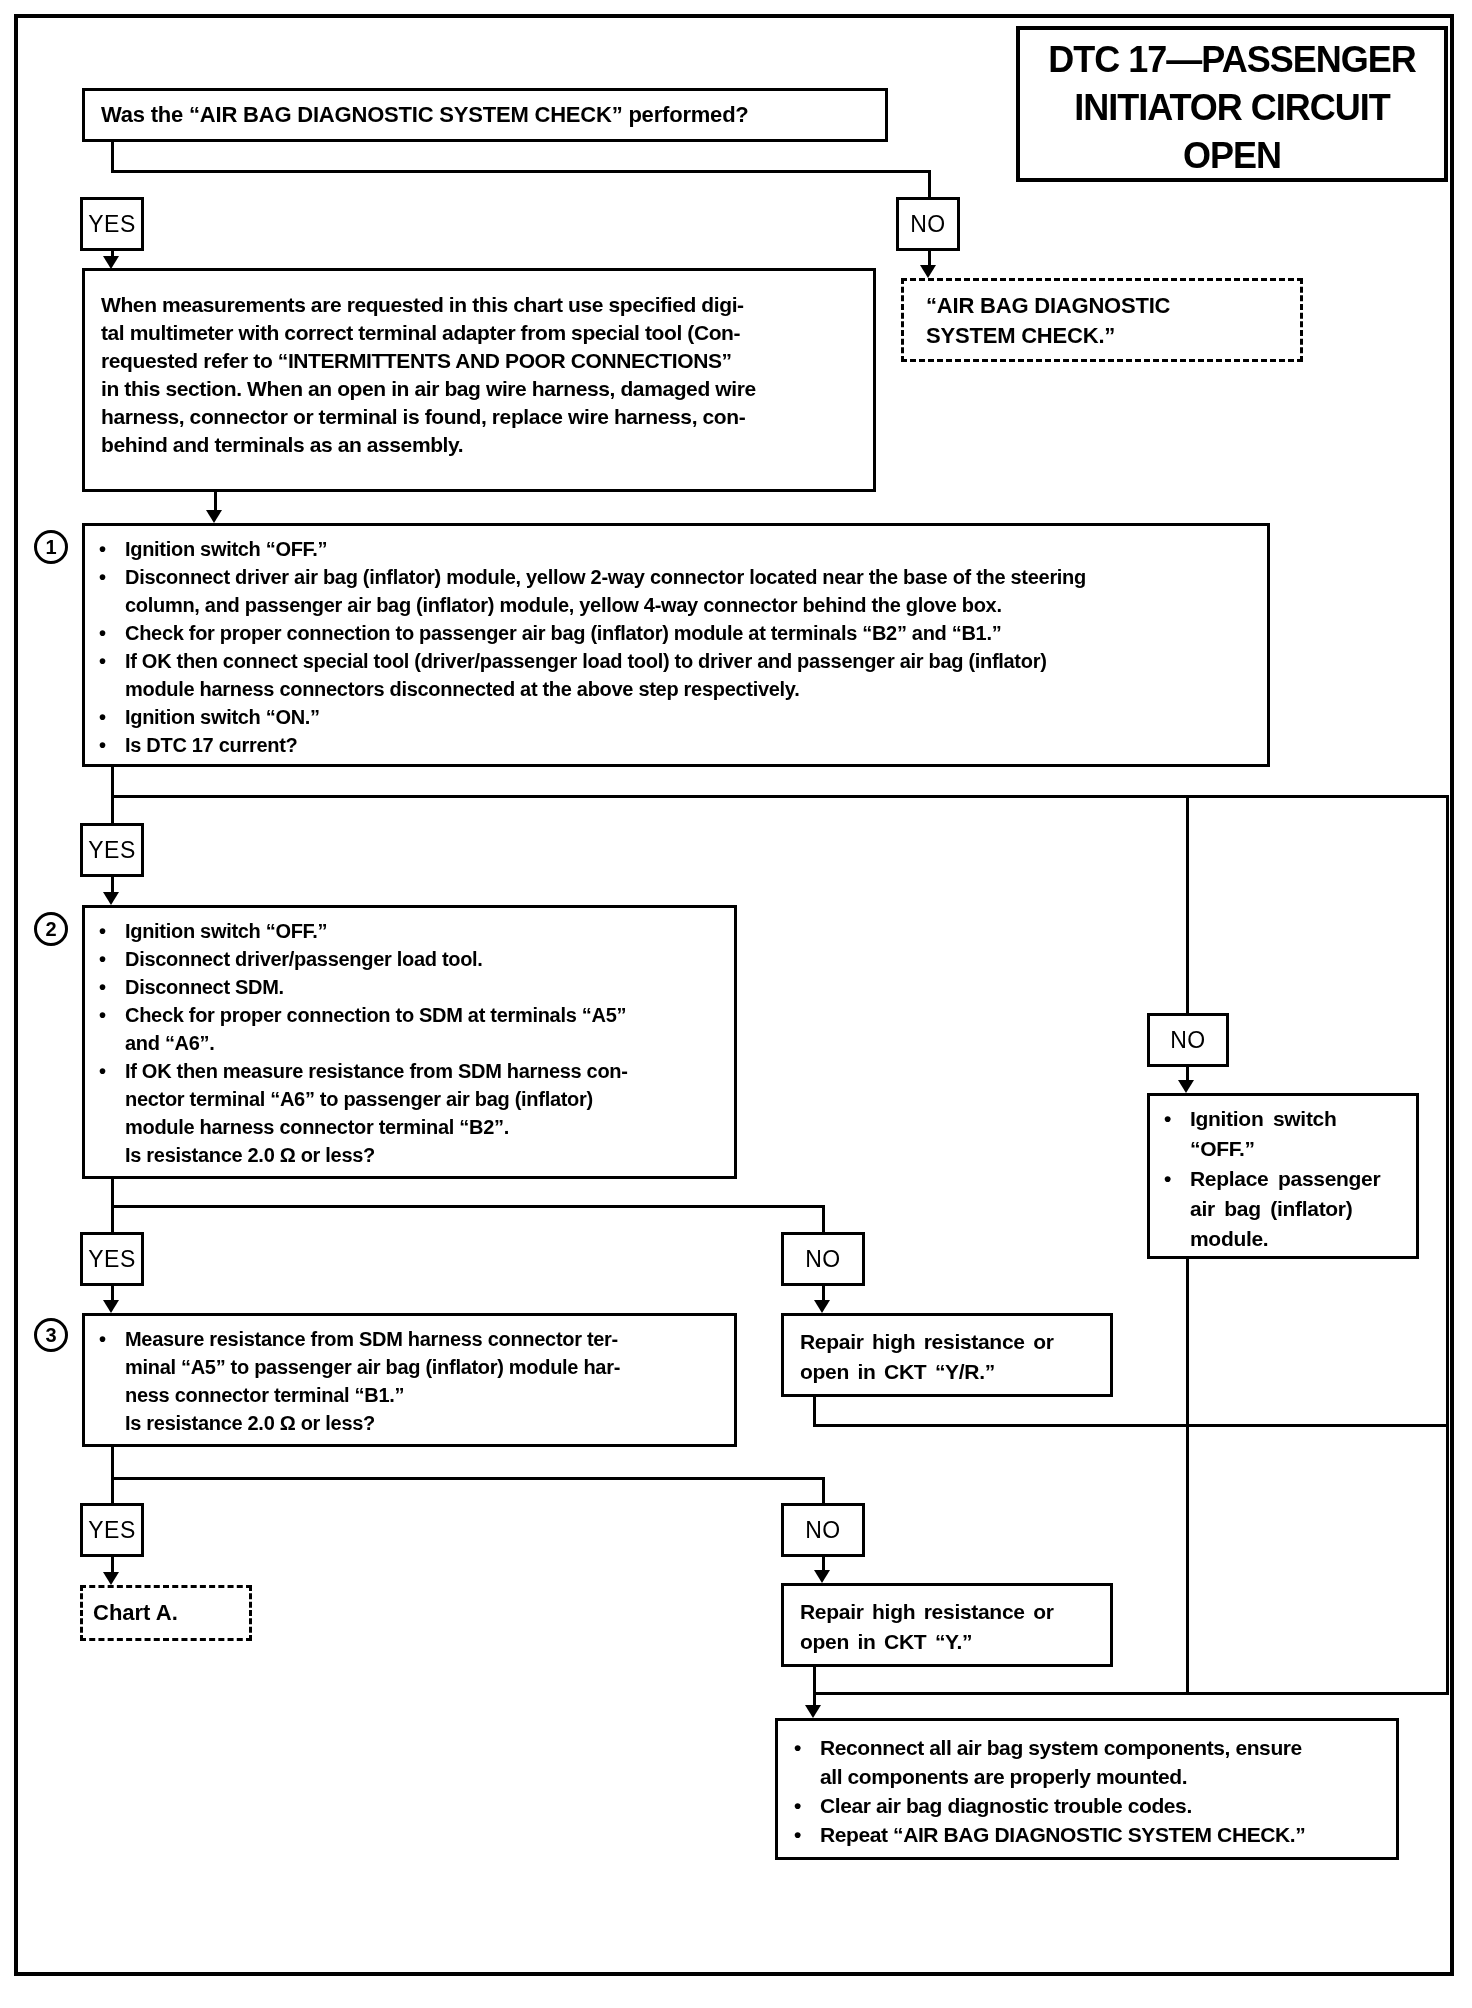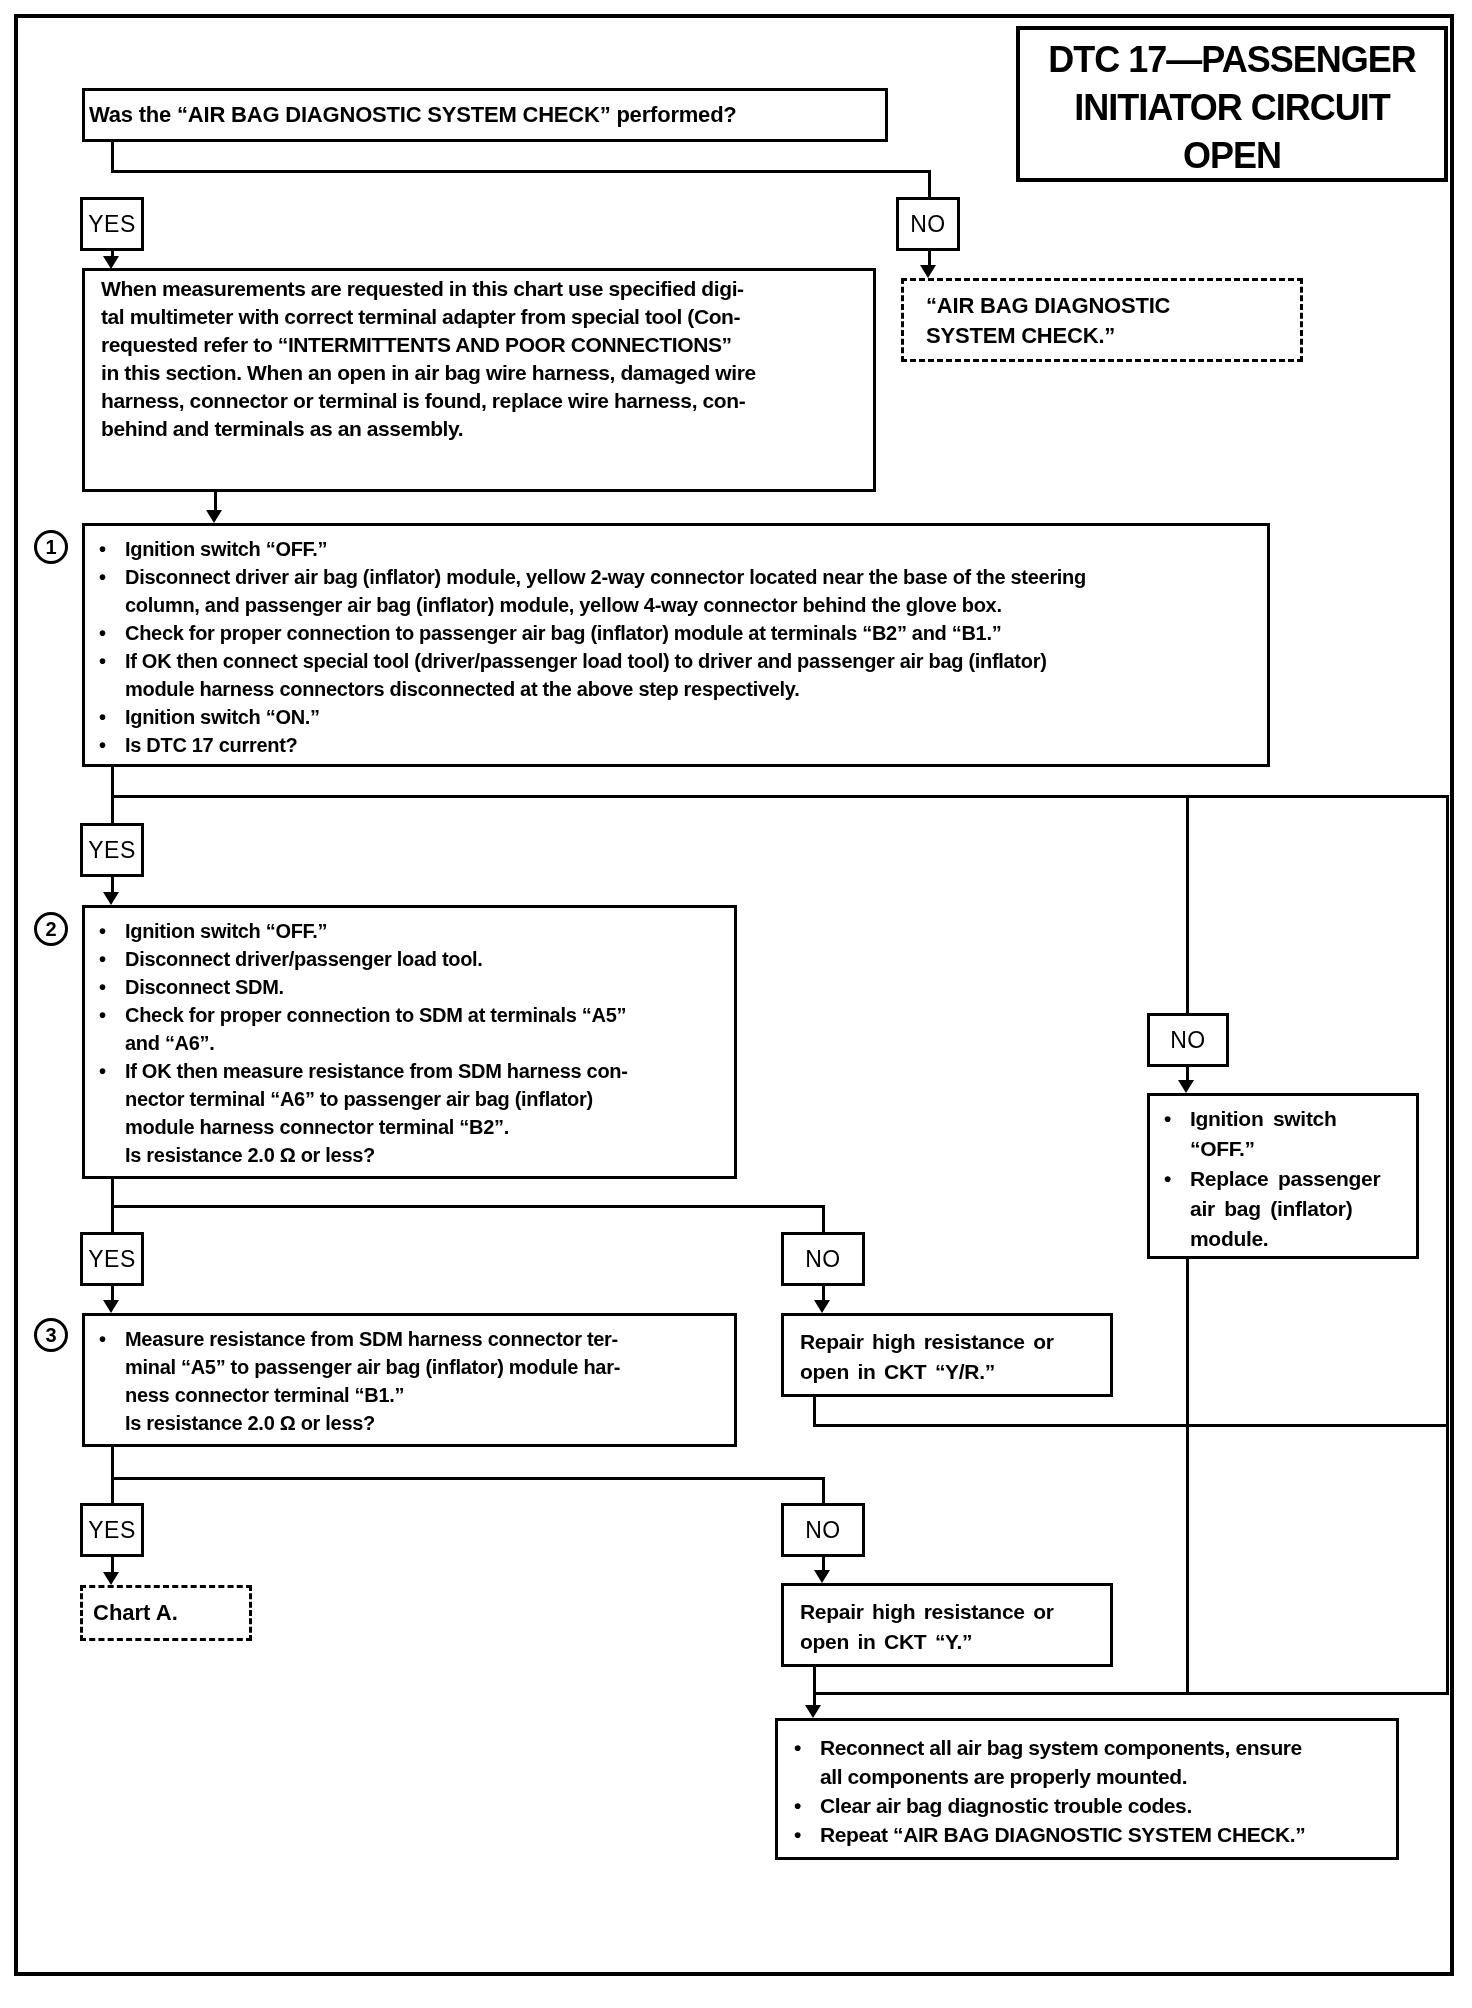--- a/index.html
+++ b/index.html
@@ -7,23 +7,23 @@
   #page{position:relative;width:1472px;height:2008px;background:#ffffff;
         font-family:"Liberation Sans",sans-serif;color:#000;overflow:hidden;}
   .border-frame{position:absolute;left:14px;top:14px;width:1440px;height:1962px;
         border:4px solid #000;}
   .box{position:absolute;border:3px solid #000;background:#fff;}
   .dashed{border-style:dashed;}
   .label-box{display:flex;align-items:center;justify-content:center;
         font-size:23px;font-weight:normal;letter-spacing:.5px;}
   .title-box{border-width:4px;text-align:center;padding-top:6px;}
   .title-box div{font-size:36px;font-weight:bold;line-height:48px;letter-spacing:-1px;white-space:nowrap;}
-  .qbox{display:flex;align-items:center;padding-left:4px;
+  .qbox{display:flex;align-items:center;padding-left:16px;
         font-size:22px;font-weight:bold;letter-spacing:-.2px;}
-  .paragraph{padding:4px 16px;font-size:21px;font-weight:bold;letter-spacing:-.4px;line-height:28px;}
+  .paragraph{padding:20px 16px;font-size:21px;font-weight:bold;letter-spacing:-.4px;line-height:28px;}
   .steps{padding:9px 14px;font-size:20px;font-weight:bold;letter-spacing:-.3px;line-height:28px;}
   .row{display:flex;}
   .row .bullet{width:26px;flex:none;}
   .row .txt{flex:1;}
   .narrow{padding:8px 14px;font-size:21px;font-weight:bold;letter-spacing:-.3px;
         line-height:30px;word-spacing:4px;}
   .repair{padding:11px 16px;font-size:21px;font-weight:bold;letter-spacing:-.3px;
         line-height:30px;word-spacing:3px;}
   .refbox{padding:10px 12px;font-size:22px;font-weight:bold;letter-spacing:-.2px;line-height:30px;}
   .refbox .row .bullet{width:0;}

